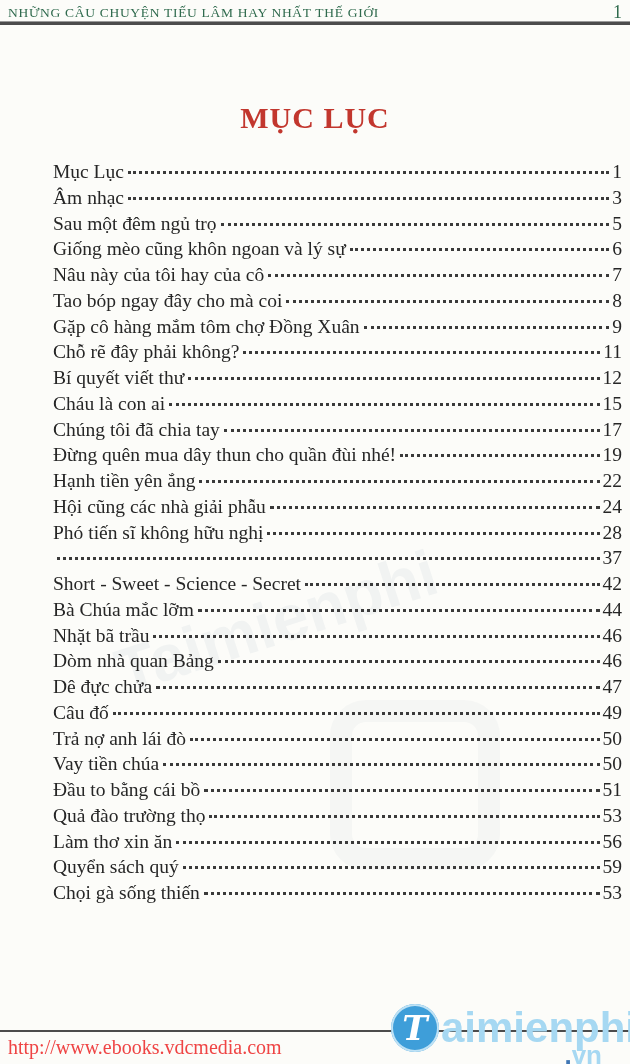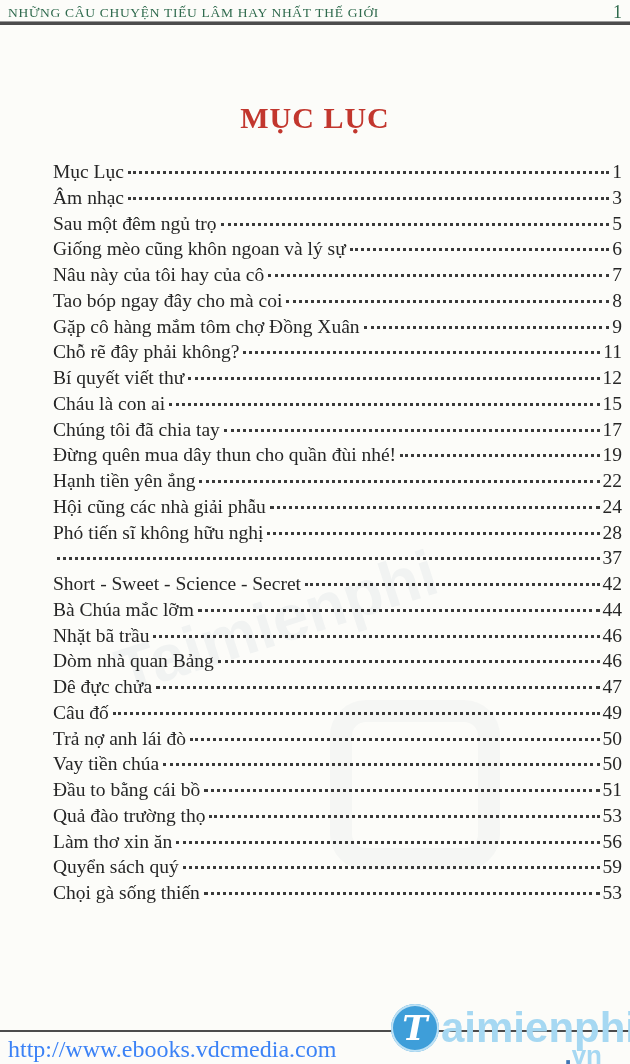--- a/index.html
+++ b/index.html
@@ -41,21 +41,21 @@
     margin:0 3px 0 4px; transform:translateY(-4px);
   }
   .toc-page { flex:0 0 auto; text-align:right; }
   
   .footer-rule {
     position:absolute; top:1030px; left:0; width:630px; height:2px;
     background:#4c4c4c;
   }
   .footer-url {
     position:absolute; top:1036px; left:8px;
-    font-size:24px; color:#3b82f6; text-decoration:none;
+    font-size:20px; color:#ef4444; text-decoration:none;
     font-family:"Liberation Serif","DejaVu Serif",serif;
   }
   
   .watermark {
     position:absolute; left:391px; top:1004px; width:239px; height:60px;
     font-family:"Liberation Sans","DejaVu Sans",sans-serif; z-index:5;
   }
   .wm-row { display:flex; align-items:center; }
   .wm-logo {
     width:48px; height:48px; border-radius:50%;

